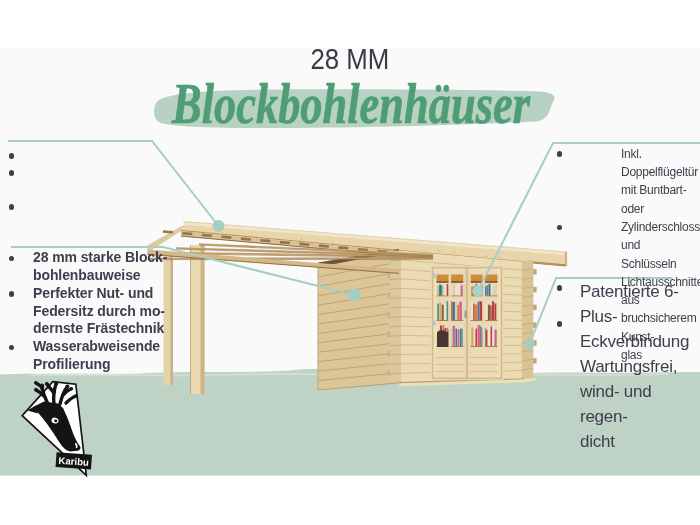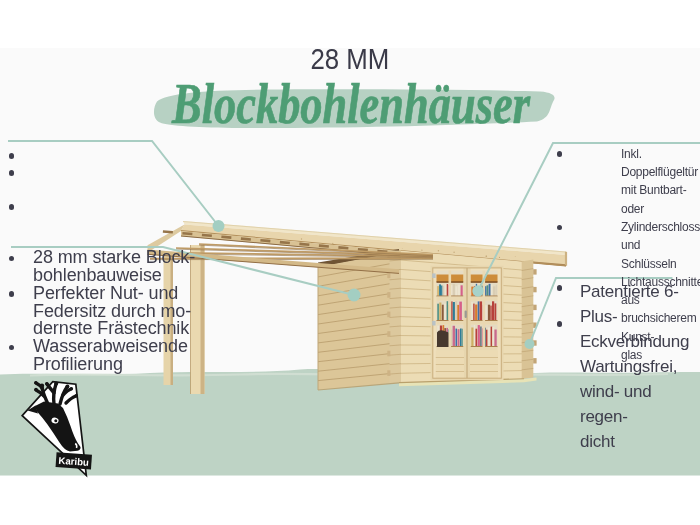--- a/index.html
+++ b/index.html
@@ -357,21 +357,21 @@
 <div class="txt" style="left:0;top:43.5px;width:700px;text-align:center;font-size:30px;line-height:30px;color:#3a3a48;"><span style="display:inline-block;transform:scaleX(0.86);transform-origin:center;">28&nbsp;MM</span></div>
 
 <svg width="700" height="60" viewBox="0 0 700 60" style="position:absolute;left:0;top:75px">
   <text x="172" y="47.5" font-family="Liberation Serif, serif" font-style="italic" font-weight="bold" font-size="56" fill="#4e9d74" stroke="#4e9d74" stroke-width="0.7" textLength="358" lengthAdjust="spacingAndGlyphs">Blockbohlenhäuser</text>
 </svg>
 
 <div style="position:absolute;width:5.6px;height:5.6px;border-radius:50%;background:#3e3e4c;left:8.8px;top:153.0px"></div>
 <div style="position:absolute;width:5.6px;height:5.6px;border-radius:50%;background:#3e3e4c;left:8.8px;top:170.1px"></div>
 <div style="position:absolute;width:5.6px;height:5.6px;border-radius:50%;background:#3e3e4c;left:8.8px;top:204.3px"></div>
 
-<div class="txt" style="left:33px;top:249.3px;font-size:18px;line-height:17.8px;letter-spacing:-0.1px;">28 mm starke Block-<br>bohlenbauweise<br>Perfekter Nut- und<br>Federsitz durch mo-<br>dernste Frästechnik<br>Wasserabweisende<br>Profilierung</div>
+<div class="txt" style="left:33px;top:249.3px;font-size:14px;line-height:17.8px;letter-spacing:-0.1px;font-weight:bold;">28 mm starke Block-<br>bohlenbauweise<br>Perfekter Nut- und<br>Federsitz durch mo-<br>dernste Frästechnik<br>Wasserabweisende<br>Profilierung</div>
 <div style="position:absolute;width:5.6px;height:5.6px;border-radius:50%;background:#3e3e4c;left:8.8px;top:255.5px"></div>
 <div style="position:absolute;width:5.6px;height:5.6px;border-radius:50%;background:#3e3e4c;left:8.8px;top:291.1px"></div>
 <div style="position:absolute;width:5.6px;height:5.6px;border-radius:50%;background:#3e3e4c;left:8.8px;top:344.5px"></div>
 
 <div class="txt" style="left:580px;top:144.8px;font-size:12px;line-height:18.3px;letter-spacing:-0.25px;margin-left:41px;">Inkl. Doppelflügeltür<br>mit Buntbart- oder<br>Zylinderschloss und<br>Schlüsseln<br>Lichtausschnitte aus<br>bruchsicherem Kunst-<br>glas</div>
 <div style="position:absolute;width:5.6px;height:5.6px;border-radius:50%;background:#3e3e4c;left:556.7px;top:151.3px"></div>
 <div style="position:absolute;width:5.6px;height:5.6px;border-radius:50%;background:#3e3e4c;left:556.7px;top:224.5px"></div>
 
 <div class="txt" style="left:580px;top:278.8px;font-size:17px;line-height:25px;letter-spacing:-0.25px;">Patentierte 6-Plus-<br>Eckverbindung<br>Wartungsfrei,<br>wind- und regen-<br>dicht</div>
 <div style="position:absolute;width:5.6px;height:5.6px;border-radius:50%;background:#3e3e4c;left:556.7px;top:285.3px"></div>

